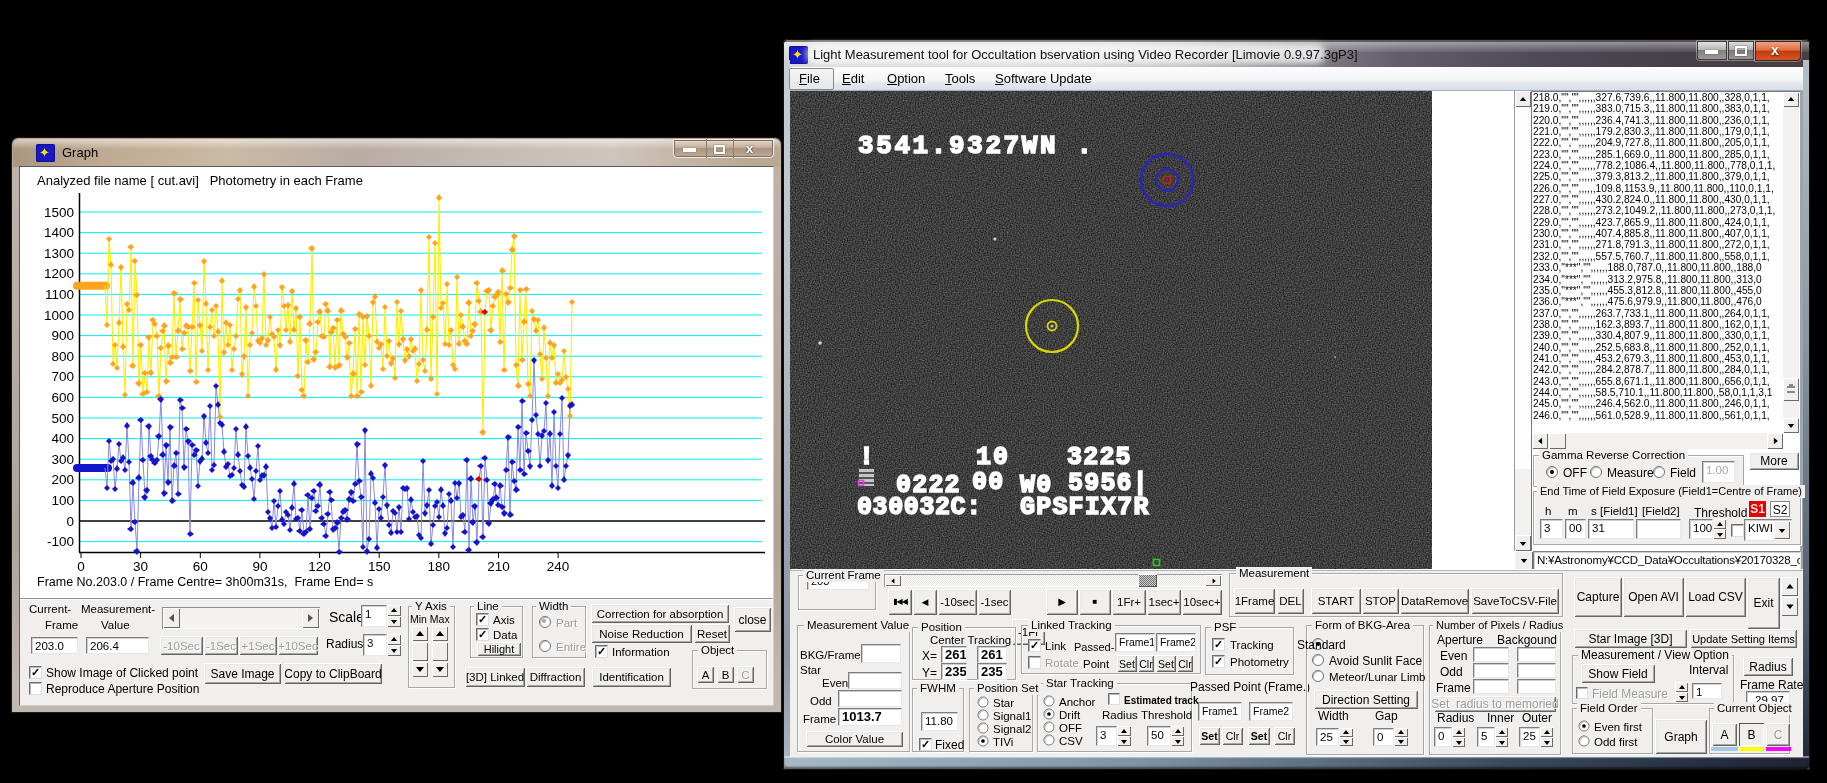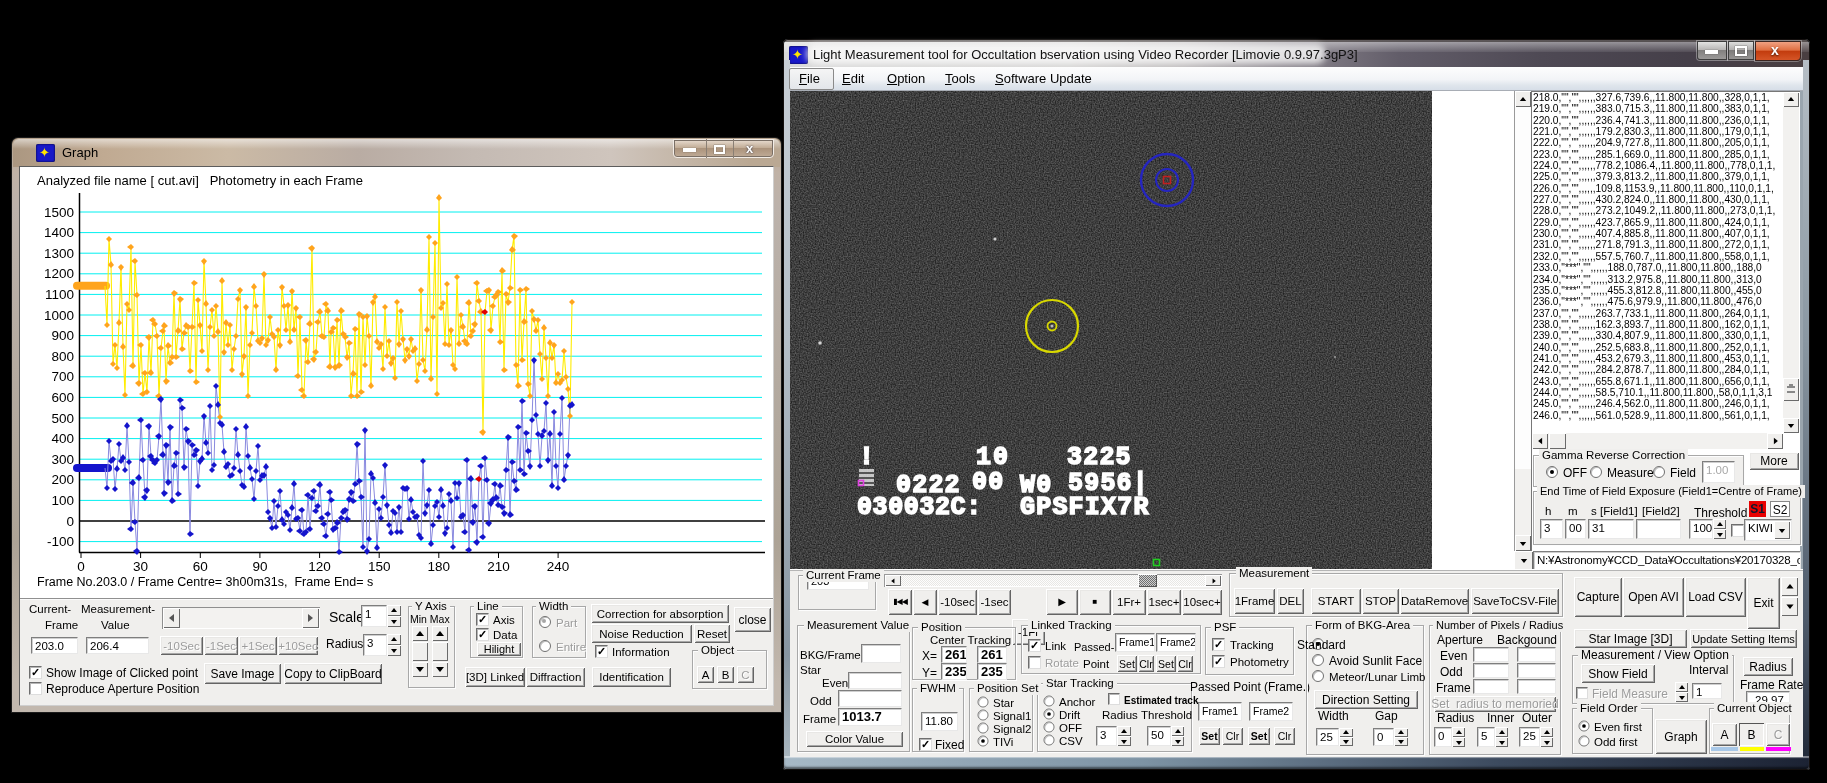--- a/index.html
+++ b/index.html
@@ -705,20 +705,21 @@
 <circle cx="205" cy="148" r="1.6" fill="#cfcfcf"></circle>
 <circle cx="30" cy="252" r="1.8" fill="#d5d5d5"></circle>
 <circle cx="545" cy="266" r="1.2" fill="#8a8a8a"></circle>
 <rect x="363.5" y="468.5" width="6" height="6" fill="none" stroke="#22cc22" stroke-width="1.6"></rect>
 <rect x="69" y="378" width="15" height="17" fill="#e8e8e8" opacity="0.8"></rect>
 <rect x="69" y="381" width="15" height="2" fill="#555"></rect>
       <rect x="69" y="386" width="15" height="2" fill="#555"></rect>
       <rect x="69" y="391" width="15" height="2" fill="#555"></rect>
 <rect x="68.5" y="389.5" width="5" height="5" fill="none" stroke="#e040e0" stroke-width="1.6"></rect>
 </svg>
+<div class="osd" style="left:68px;top:40px;font-size:26px;letter-spacing:2.6px">3541.9327WN .</div>
 <div class="osd" style="left:69px;top:352px;font-size:25px;letter-spacing:1px">!</div>
 <div class="osd" style="left:186px;top:352px;font-size:25px">1</div>
     <div class="osd" style="left:203px;top:352px;font-size:25px">0</div>
 <div class="osd" style="left:277px;top:352px;font-size:25px;letter-spacing:1.2px">3225</div>
 <div class="osd" style="left:106px;top:380px;font-size:25px;letter-spacing:1.2px">0222</div>
 <div class="osd" style="left:182px;top:377px;font-size:25px;letter-spacing:1.2px">00</div>
 <div class="osd" style="left:230px;top:380px;font-size:25px;letter-spacing:1.2px">W0</div>
 <div class="osd" style="left:278px;top:378px;font-size:25px;letter-spacing:1.2px">5956|</div>
 <div class="osd" style="left:67px;top:402px;font-size:25px;letter-spacing:0.6px">030032C:</div>
 <div class="osd" style="left:230px;top:402px;font-size:25px;letter-spacing:1.2px">GPSFIX7R</div>
@@ -796,21 +797,21 @@
 <div class="t" style="left:1670px;top:467px;font-size:12px">Field</div>
 <div class="f dis" style="left:1702px;top:461px;width:33px;height:22px;text-shadow:none;color:#a8a8a8">1.00</div>
 
 <div class="g" style="left:1533px;top:491px;width:268px;height:54px;background:#f0efed"></div>
 <div class="gl" style="left:1537px;top:485px;font-size:11px">End Time of Field Exposure (Field1=Centre of Frame)</div>
 <div class="t" style="left:1545px;top:505px">h</div>
 <div class="t" style="left:1568px;top:505px">m</div>
 <div class="t" style="left:1591px;top:505px">s [Field1]</div>
 <div class="t" style="left:1642px;top:505px">[Field2]</div>
 <div class="t" style="left:1694px;top:507px;font-size:12px">Threshold</div>
-<div class="a" style="left:1749px;top:501px;width:17px;height:16px;background:#e80000;color:#0f172a;font-size:12px;font-weight:bold;text-align:center;line-height:16px">S1</div>
+<div class="a" style="left:1749px;top:501px;width:17px;height:16px;background:#e80000;color:#e5e5e5;font-size:12px;font-weight:bold;text-align:center;line-height:16px">S1</div>
 <div class="a" style="left:1770px;top:501px;width:20px;height:16px;background:#fff;color:#000;font-size:12px;text-align:center;line-height:16px;border:1px solid #888">S2</div>
 <div class="f" style="left:1540px;top:519px;width:23px;height:20px">3</div>
 <div class="f" style="left:1565px;top:519px;width:21px;height:20px">00</div>
 <div class="f" style="left:1588px;top:519px;width:46px;height:20px">31</div>
 <div class="f" style="left:1636px;top:519px;width:45px;height:20px"></div>
 <div class="f" style="left:1689px;top:519px;width:24px;height:20px">100</div>
 <div class="sb" style="left:1713px;top:519px;width:13px;height:10px">
     <div class="tu" style="border-width:3px;border-bottom-width:4px"></div>
   </div>
 <div class="sb" style="left:1713px;top:529px;width:13px;height:10px">

